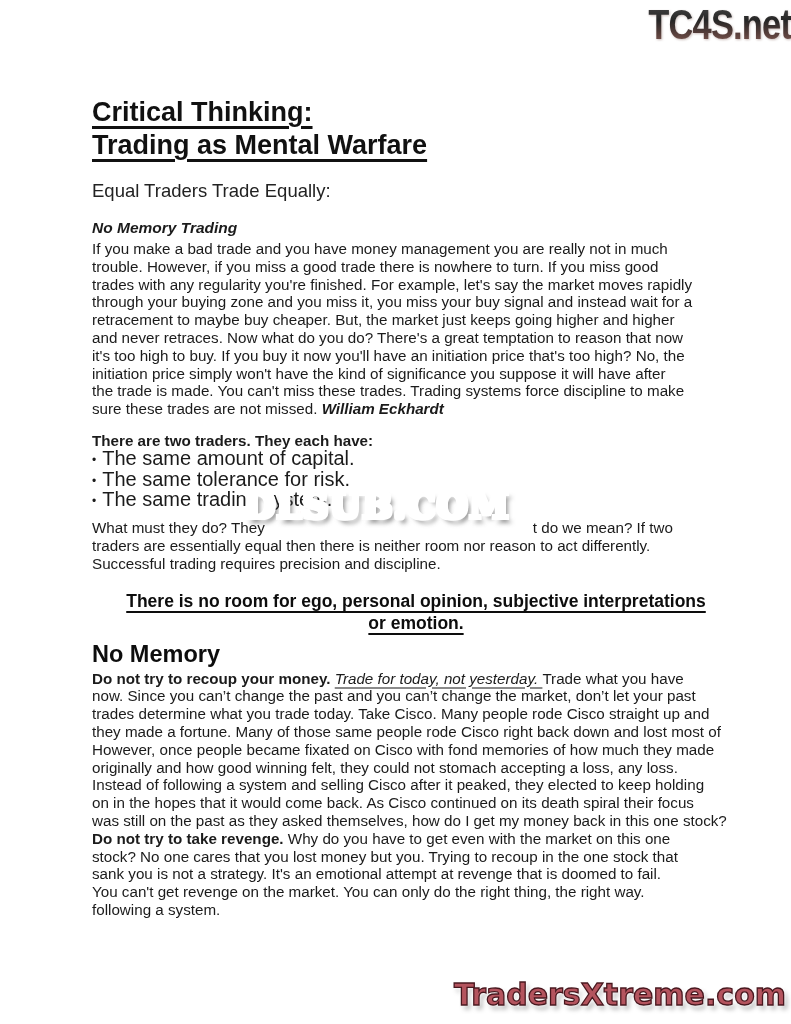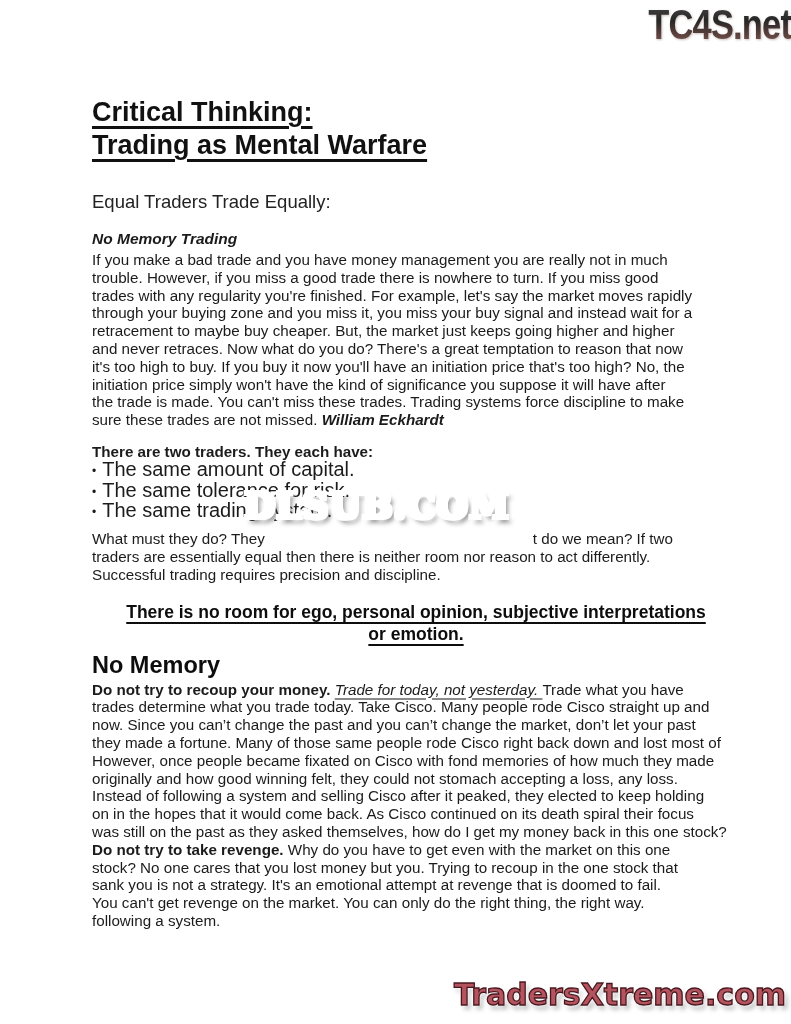--- a/index.html
+++ b/index.html
@@ -30,21 +30,21 @@
 
   .doc-title {
     margin-top:96px; text-align:left;
     font-weight:bold; font-size:27px; line-height:33px; color:#111;
   }
   .title-line {
     text-decoration:underline;
     text-decoration-thickness:3px; text-underline-offset:5px;
   }
 
-  .subtitle { margin-top:29px; font-size:18.5px; line-height:22px; color:#222; }
+  .subtitle { margin-top:18px; font-size:18.5px; line-height:22px; color:#222; }
 
   .p-heading {
     margin-top:17px; font-size:15.5px; line-height:18px;
     font-weight:bold; font-style:italic;
   }
 
   .body-lines { margin-top:3px; font-size:15.2px; }
   .tline { white-space:pre; line-height:17.8px; }
 
   .seg-n  { }
@@ -157,22 +157,22 @@
 
     <div class="banner-heading">
       <span class="banner-line">There is no room for ego, personal opinion, subjective interpretations</span><br>
       <span class="banner-line">or emotion.</span>
     </div>
 
     <div class="section-heading">No Memory</div>
 
     <div class="memory-lines">
         <div class="tline"><span class="seg-b">Do not try to recoup your money. </span><span class="seg-iu">Trade for today, not yesterday. </span><span class="seg-n">Trade what you have</span></div>
+        <div class="tline"><span class="seg-n">now. Since you can’t change the past and you can’t change the market, don’t let your past</span></div>
         <div class="tline"><span class="seg-n">trades determine what you trade today. Take Cisco. Many people rode Cisco straight up and</span></div>
-        <div class="tline"><span class="seg-n">now. Since you can’t change the past and you can’t change the market, don’t let your past</span></div>
         <div class="tline"><span class="seg-n">they made a fortune. Many of those same people rode Cisco right back down and lost most of</span></div>
         <div class="tline"><span class="seg-n">However, once people became fixated on Cisco with fond memories of how much they made</span></div>
         <div class="tline"><span class="seg-n">originally and how good winning felt, they could not stomach accepting a loss, any loss.</span></div>
         <div class="tline"><span class="seg-n">Instead of following a system and selling Cisco after it peaked, they elected to keep holding</span></div>
         <div class="tline"><span class="seg-n">on in the hopes that it would come back. As Cisco continued on its death spiral their focus</span></div>
         <div class="tline"><span class="seg-n">was still on the past as they asked themselves, how do I get my money back in this one stock?</span></div>
         <div class="tline"><span class="seg-b">Do not try to take revenge. </span><span class="seg-n">Why do you have to get even with the market on this one</span></div>
         <div class="tline"><span class="seg-n">stock? No one cares that you lost money but you. Trying to recoup in the one stock that</span></div>
         <div class="tline"><span class="seg-n">sank you is not a strategy. It's an emotional attempt at revenge that is doomed to fail.</span></div>
         <div class="tline"><span class="seg-n">You can't get revenge on the market. You can only do the right thing, the right way.</span></div>

